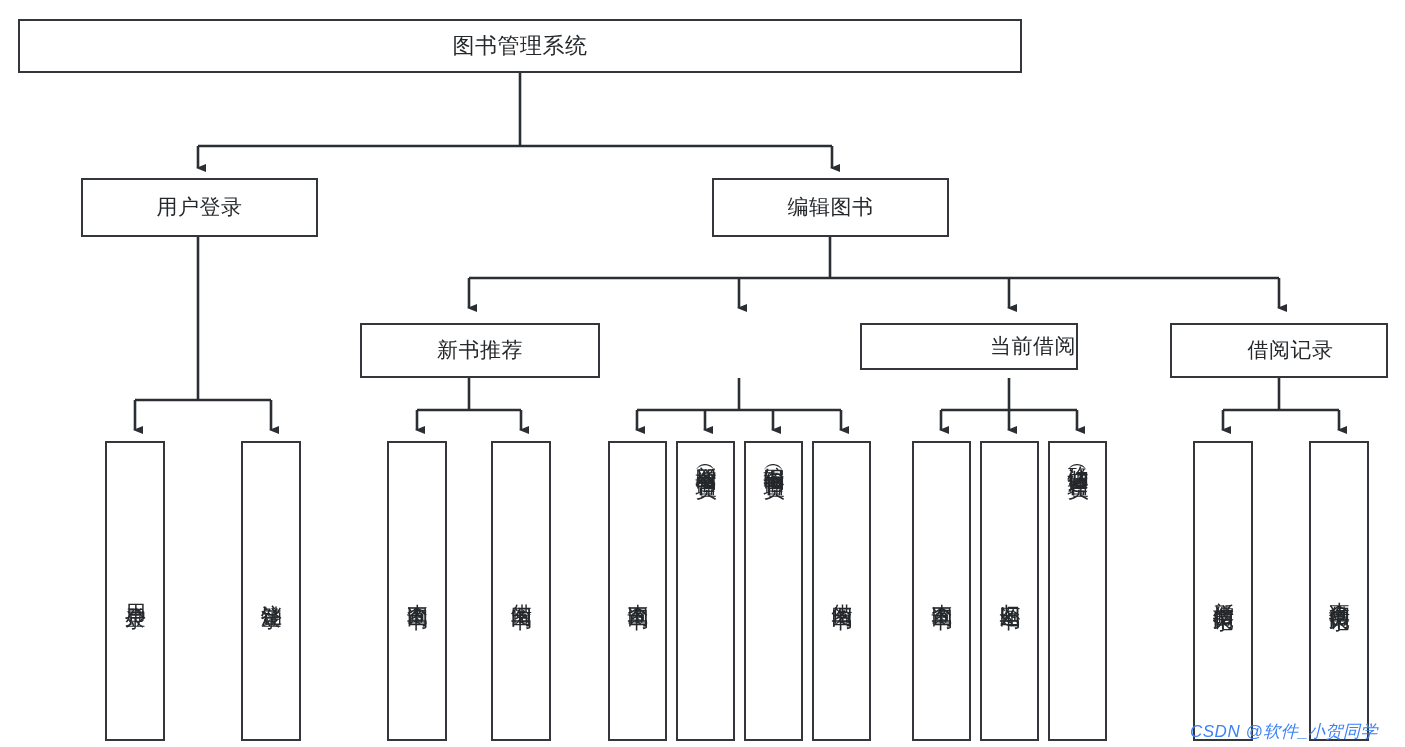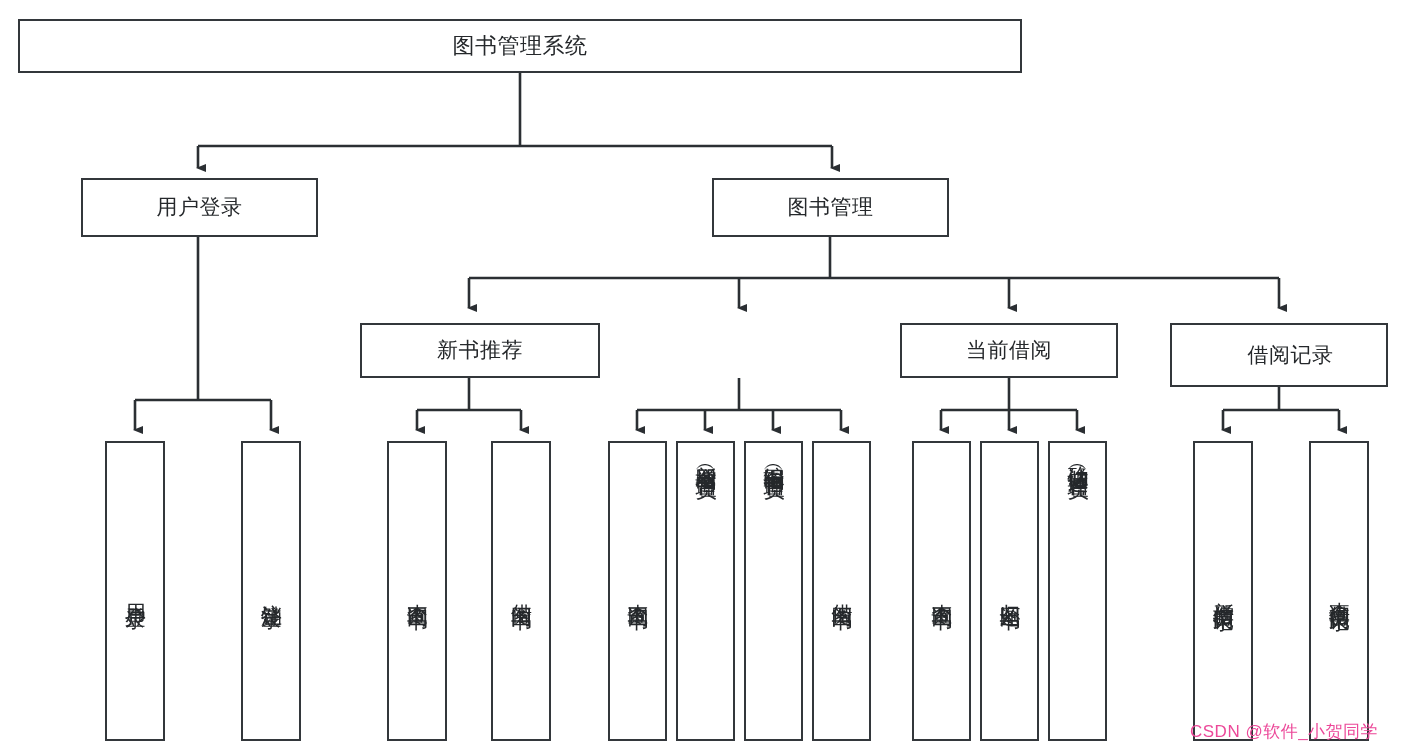--- a/index.html
+++ b/index.html
@@ -63,24 +63,25 @@
     margin: 0 auto;
   }
   .node.vert.fit {
     align-items: center;
   }
   .node.vert.toppad .label {
     margin-top: 6px;
   }
   .watermark {
     position: absolute;
-    color: #ec4899;
+    color: #3b82f6;
     font-size: 17px;
     white-space: nowrap;
     letter-spacing: 0.5px;
+    font-style: italic;
   }
 </style>
 </head>
 <body>
 
 <div id="canvas">
 
   <svg id="wires" viewBox="0 0 1405 747" xmlns="http://www.w3.org/2000/svg">
     <defs>
       <marker id="arrow" markerWidth="10" markerHeight="10" refX="5" refY="8" orient="auto" markerUnits="userSpaceOnUse">
@@ -132,30 +133,30 @@
   </svg>
 
   <div class="node horiz root" style="left:18px; top:13px; width:1004px; height:54px;">
     <span class="label">图书管理系统</span>
   </div>
 
   <div class="node horiz" style="left:81px; top:172px; width:237px; height:59px;">
     <span class="label">用户登录</span>
   </div>
   <div class="node horiz" style="left:712px; top:172px; width:237px; height:59px;">
-    <span class="label">图书管理</span>
+    <span class="label">编辑图书</span>
   </div>
 
   <div class="node horiz" style="left:360px; top:317px; width:240px; height:55px;">
     <span class="label">新书推荐</span>
   </div>
-  <div class="node horiz" style="left:900px; top:317px; width:218px; height:55px;">
+  <div class="node horiz" style="left:860px; top:317px; width:218px; height:47px;justify-content:flex-end;">
     <span class="label">当前借阅</span>
   </div>
-  <div class="node horiz" style="left:1170px; top:317px; width:218px; height:64px;padding-left:23px;">
+  <div class="node horiz" style="left:1170px; top:317px; width:218px; height:55px;padding-left:23px;">
     <span class="label">借阅记录</span>
   </div>
 
   <div class="node vert fit" style="left:105px; top:435px; width:60px; height:300px;">
     <span class="label">用户登录</span>
   </div>
   <div class="node vert fit" style="left:241px; top:435px; width:60px; height:300px;">
     <span class="label">注销登录</span>
   </div>
 

